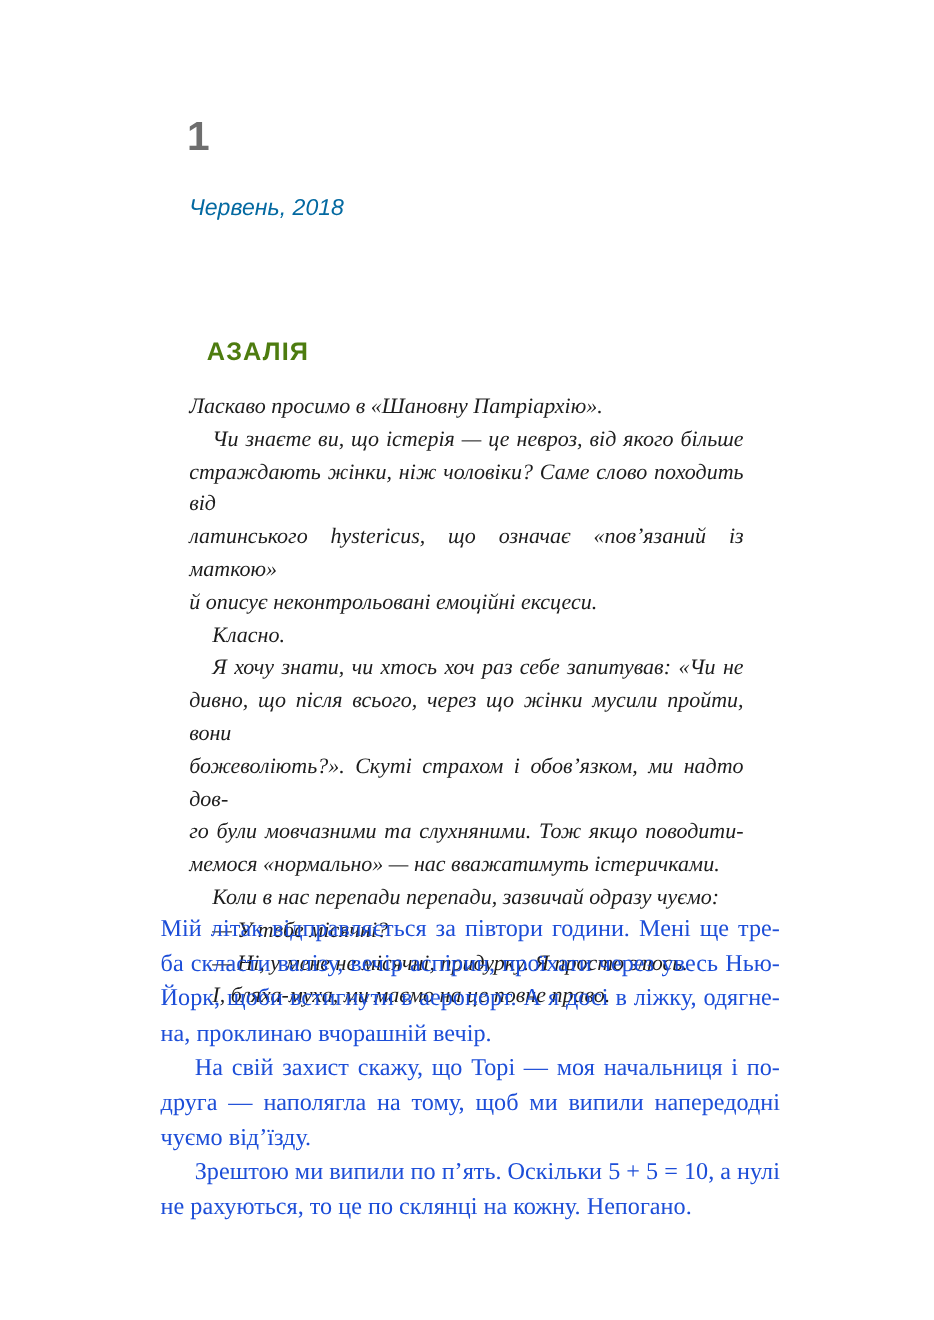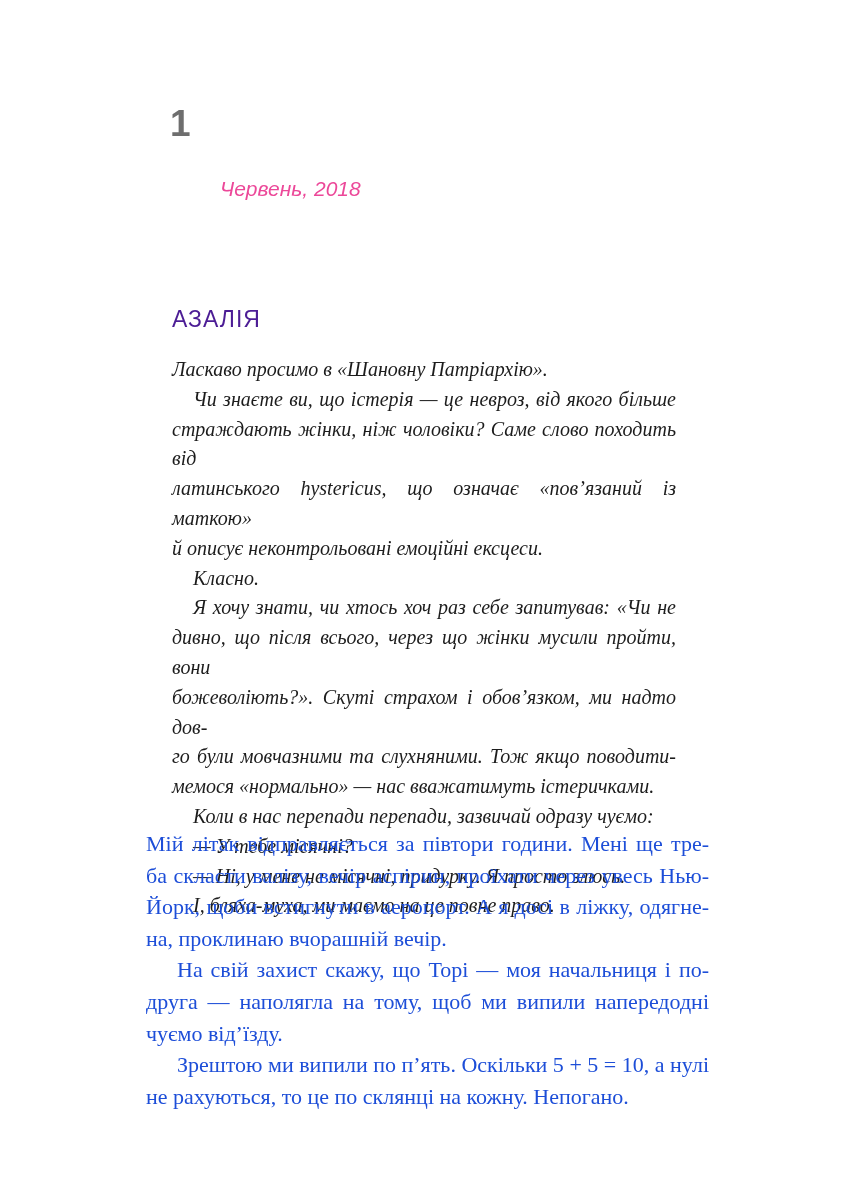--- a/index.html
+++ b/index.html
@@ -26,32 +26,31 @@
     color: #6e6e6e;
   }
   .date-line {
     position: absolute;
     left: 172px;
     top: 176px;
     font-family: "Liberation Sans", sans-serif;
     font-style: italic;
     font-size: 21px;
     line-height: 26px;
-    color: #ec4899;
-    margin-left: 48px;
+    color: #0369a1;
   }
   .section-title {
     position: absolute;
-    left: 172px;
+    left: 188px;
     top: 306px;
     font-family: "Liberation Sans", sans-serif;
-    font-weight: 400;
+    font-weight: 700;
     font-size: 23px;
     letter-spacing: 1px;
-    color: #4c1d95;
+    color: #4d7c0f;
   }
   .epigraph {
     position: absolute;
     left: 172px;
     top: 355px;
     width: 504px;
     font-family: Liberation Serif, serif;
     font-style: italic;
     font-size: 20px;
     line-height: 29.8px;

